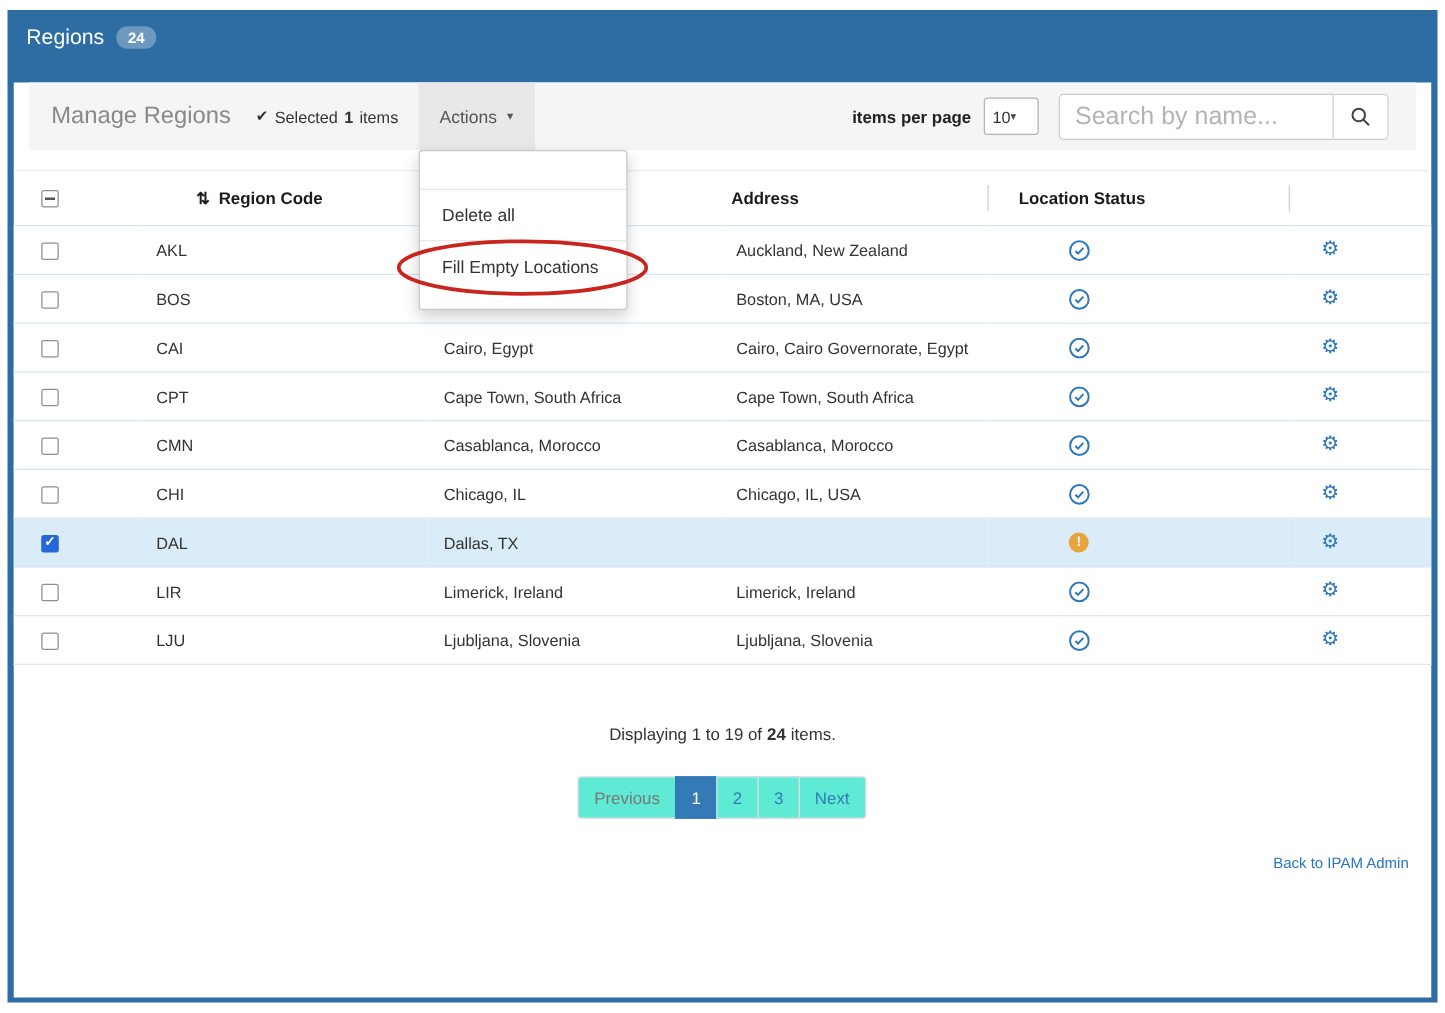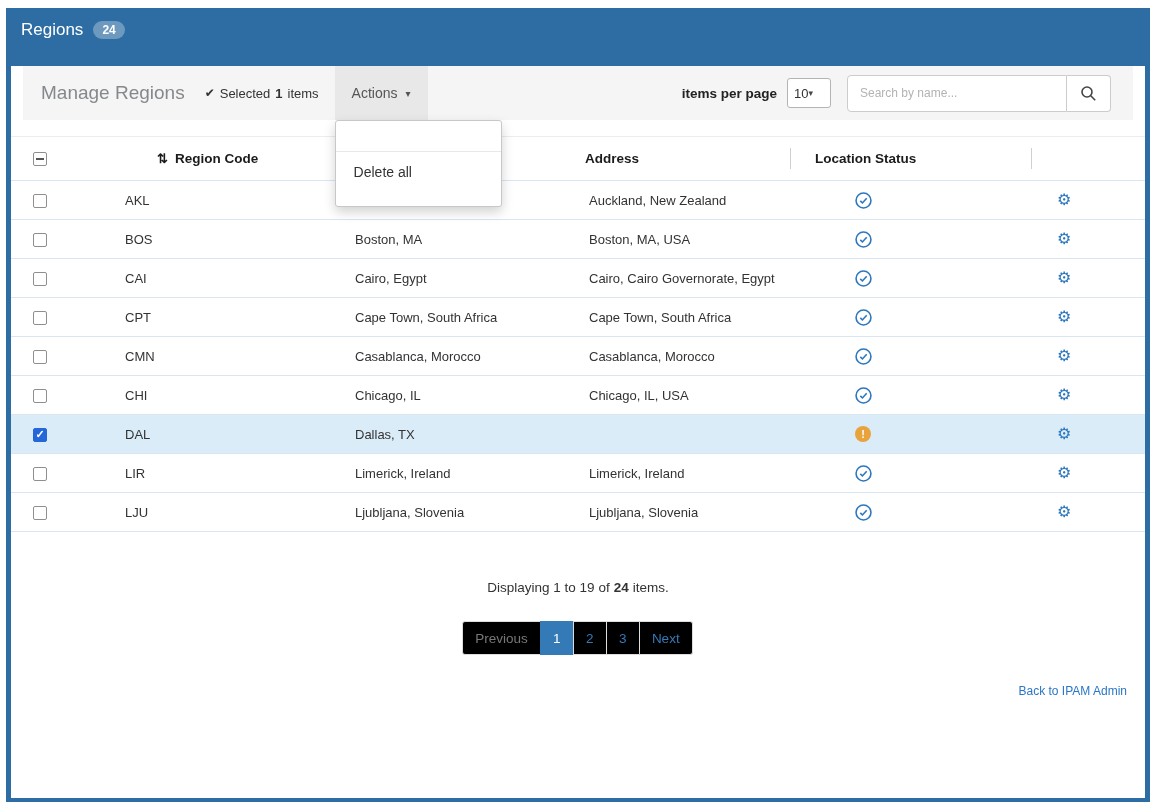--- a/index.html
+++ b/index.html
@@ -43,21 +43,21 @@
   .ipp-label { font-size: 13.5px; color: #222; font-weight: bold; }
   .page-size {
     width: 44px; height: 30px; border: 1px solid #b4b4b4; border-radius: 3px; background: #fff;
     display: flex; align-items: center; justify-content: flex-start; padding: 0 6px;
     font-size: 13px; color: #333; margin-left: 10px; cursor: pointer;
   }
   .page-size .caret { font-size: 9px; color: #444; }
   .search-box { display: flex; margin-left: 16px; }
   .search-input {
     width: 220px; height: 37px; border: 1px solid #ccc; border-radius: 4px 0 0 4px;
-    padding: 0 12px; font-size: 12px; color: #333; outline: none;
+    padding: 0 12px; font-size: 20px; color: #333; outline: none;
     font-family: "Liberation Sans", sans-serif;
   }
   .search-input::placeholder { color: #b3b3b3; }
   .search-btn {
     width: 44px; height: 37px; border: 1px solid #ccc; border-left: none; background: #fff;
     border-radius: 0 4px 4px 0; display: flex; align-items: center; justify-content: center; cursor: pointer;
   }
 
   
   .dropdown-menu {
@@ -124,21 +124,21 @@
   }
   .gear { color: var(--status-ok, #2e77bd); font-size: 16px; cursor: pointer; line-height: 1; }
 
   
   .display-info {
     display: flex; justify-content: center; gap: 4px;
     font-size: 13.5px; color: #333; margin-top: 48px;
   }
   .pagination { display: flex; justify-content: center; margin-top: 26px; }
   .page-btn {
-    min-width: 34px; height: 34px; border: 1px solid #ddd; background: #000000; color: #337ab7;
+    min-width: 34px; height: 34px; border: 1px solid #ddd; background: #5eead4; color: #337ab7;
     font-size: 13.5px; display: flex; align-items: center; justify-content: center;
     padding: 0 12px; margin-left: -1px; cursor: pointer; font-family: "Liberation Sans", sans-serif;
   }
   .page-btn.prev { color: #777; border-radius: 3px 0 0 3px; }
   .page-btn.next { border-radius: 0 3px 3px 0; }
   .page-btn.active { background: var(--active-page, #337ab7); border-color: var(--active-page, #337ab7); color: #fff; }
 
   .back-row { text-align: right; margin: 26px 18px 0 0; }
   .back-link { font-size: 12px; color: var(--link-blue, #2a76c6); text-decoration: none; cursor: pointer; }
 </style>
@@ -162,20 +162,26 @@
         <span>items</span>
       </span>
 
       <div class="actions-wrap">
         <button class="actions-btn">
           <span>Actions</span>
           <span class="caret">▾</span>
         </button>
         <div class="dropdown-menu">
           <div class="menu-item">Delete all</div>
+          <div class="menu-item">
+            <span>Fill Empty Locations</span>
+            <svg class="annotation-ellipse" width="208" height="50" viewBox="0 0 208 50">
+              <ellipse cx="104" cy="25" rx="99" ry="21" fill="none" stroke-width="3"></ellipse>
+            </svg>
+          </div>
         </div>
       </div>
 
       <div class="toolbar-right">
         <span class="ipp-label">items per page</span>
         <div class="page-size">
           <span>10</span>
           <span class="caret">▾</span>
         </div>
         <div class="search-box">

